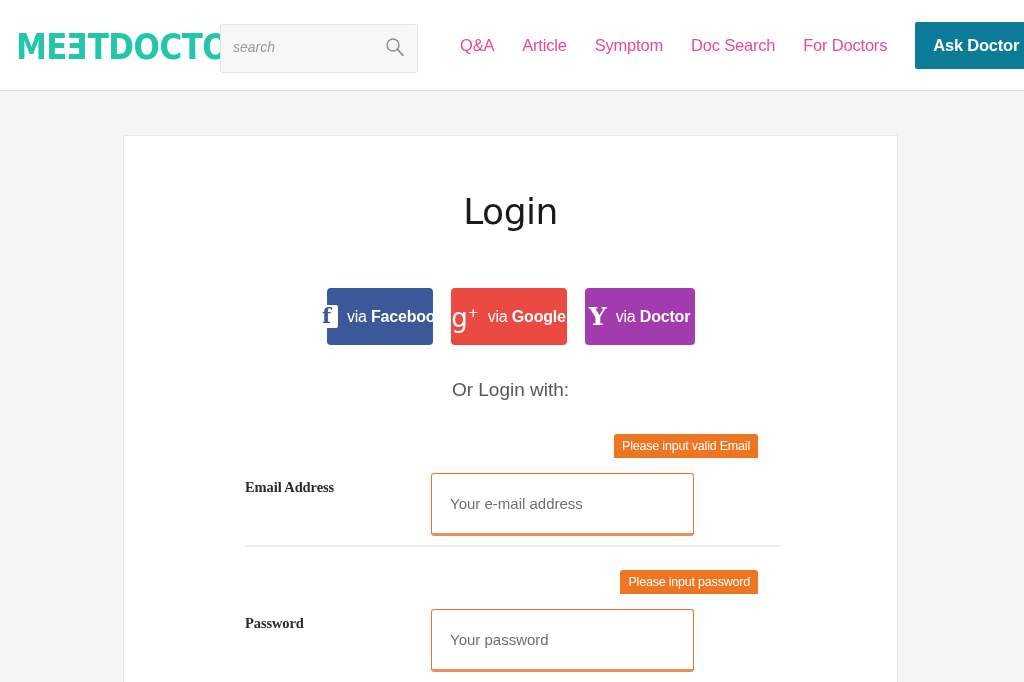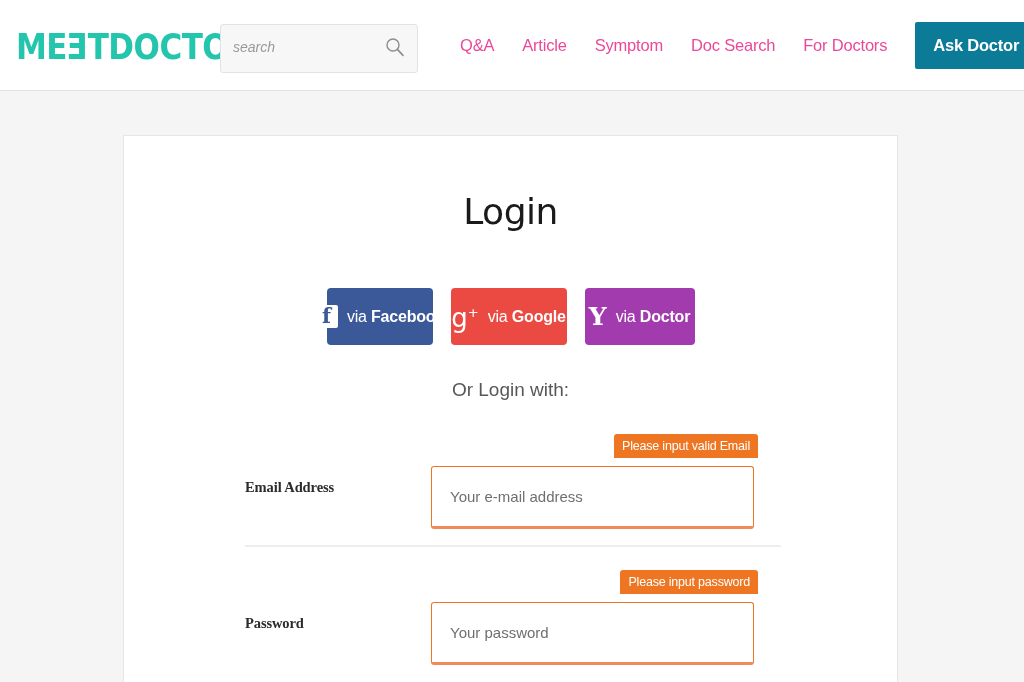--- a/index.html
+++ b/index.html
@@ -253,22 +253,22 @@
   .field-wrap {
     position: absolute;
     left: 307px;
     top: 24px;
     width: 323px;
     height: 63px;
   }
   .field-input {
     position: absolute;
     left: 0;
-    top: 8px;
-    width: 323px;
+    top: 15px;
+    width: 263px;
     height: 63px;
     box-sizing: border-box;
     border: 1px solid #ee7623;
     border-bottom: 3px solid #f08a5c;
     border-radius: 3px;
     background: #ffffff;
     font-family: "Liberation Sans", sans-serif;
     font-size: 15px;
     color: #6f6f6f;
     padding: 0 18px;

